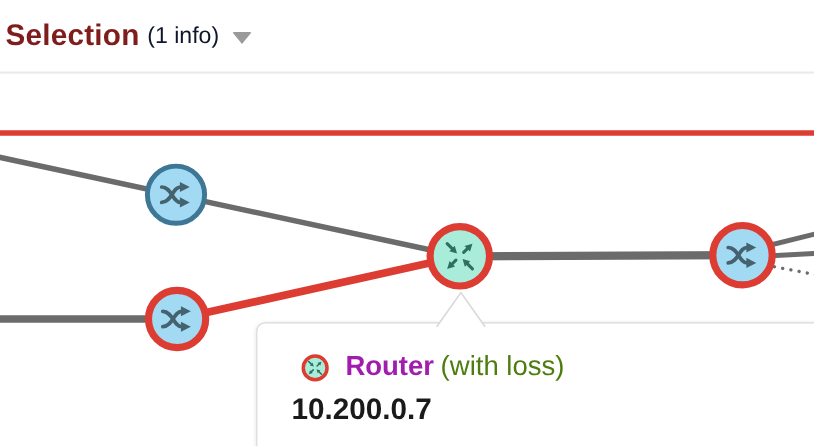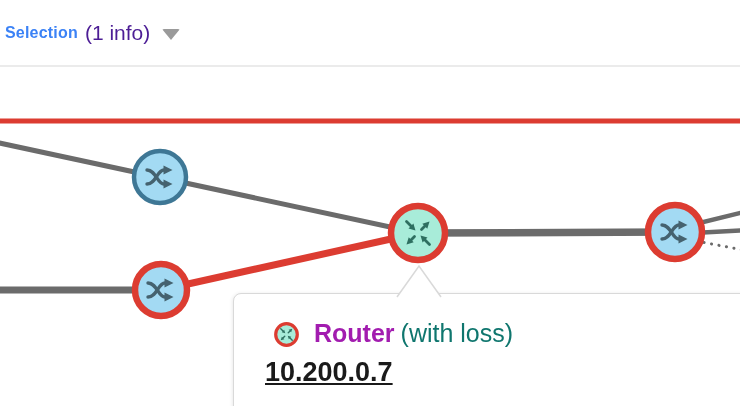--- a/index.html
+++ b/index.html
@@ -5,41 +5,41 @@
   html,body{margin:0;padding:0;background:#fff;}
   #app{
     position:relative;width:740px;height:406px;overflow:hidden;background:#fff;
     font-family:"Liberation Sans","DejaVu Sans",sans-serif;
   }
   
   .header{
     position:absolute;left:0;top:0;width:100%;height:65px;
     display:flex;align-items:center;padding-left:5px;box-sizing:border-box;
   }
-  .header .title{font-size:16px;font-weight:bold;color:#3b82f6;letter-spacing:0.2px;text-align:right;}
-  .header .info{font-size:21px;color:#4c1d95;margin-left:7px;}
+  .header .title{font-size:27px;font-weight:bold;color:#7f1d1d;letter-spacing:0.2px;text-align:right;}
+  .header .info{font-size:21px;color:#0f172a;margin-left:7px;}
   .caret{
     width:0;height:0;margin-left:12px;margin-top:4px;
     border-left:9px solid transparent;border-right:9px solid transparent;
     border-top:11px solid #9a9a9a;border-radius:2px;cursor:pointer;
   }
   .divider{position:absolute;left:0;top:65px;width:100%;height:2px;background:#ebebeb;}
   
   #topo{position:absolute;left:0;top:0;z-index:1;}
   
   .tooltip{
     position:absolute;left:233px;top:293px;width:560px;height:160px;z-index:2;
     background:#fff;border:1px solid #d9d9d9;border-radius:8px;
     box-shadow:0 1px 4px rgba(0,0,0,0.12);
   }
   .tt-icon{position:absolute;left:39px;top:27px;width:27px;height:27px;}
   .tt-title{position:absolute;left:80px;top:25px;font-size:25px;white-space:nowrap;}
   .tt-title .type{font-weight:bold;color:#a21caf;}
-  .tt-title .qualifier{color:#0f766e;margin-left:6px;}
-  .tt-ip{position:absolute;left:31px;top:63px;font-size:27px;font-weight:bold;color:#1a1a1a;text-decoration:underline;}
+  .tt-title .qualifier{color:#4d7c0f;margin-left:6px;}
+  .tt-ip{position:absolute;left:31px;top:63px;font-size:27px;font-weight:bold;color:#1a1a1a;}
   .callout{position:absolute;left:396px;top:263px;z-index:3;}
 </style>
 </head>
 <body>
 
 <div id="app">
 
   <div class="header">
     <span class="title">Selection</span>
     <span class="info">(1 info)</span>

